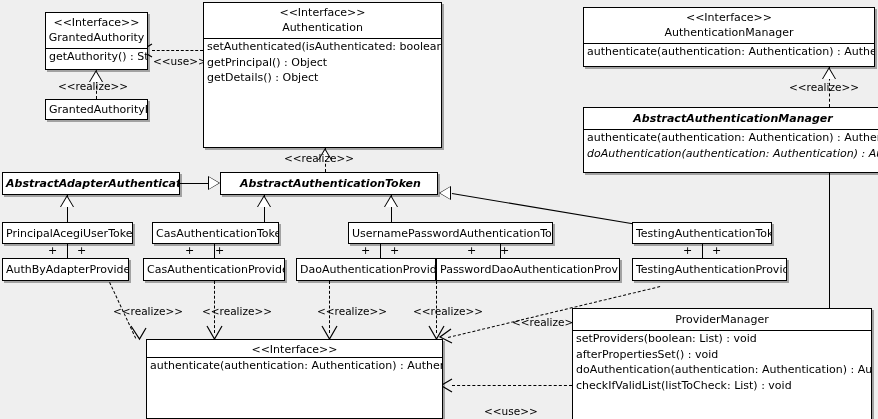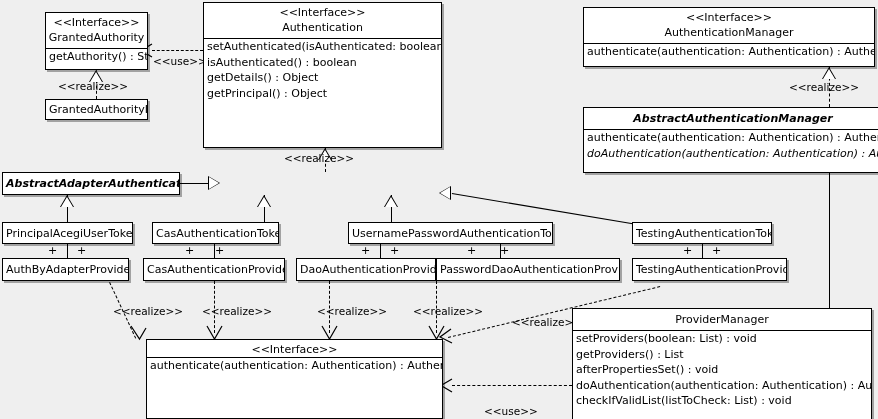--- a/index.html
+++ b/index.html
@@ -282,23 +282,22 @@
   <div class="uml-class" style="left:45px; top:99px; width:103px; height:21px;">
     <div class="simple-name">GrantedAuthorityImpl</div>
   </div>
 
   <div class="uml-class" style="left:203px; top:2px; width:239px; height:146px;">
     <div class="stereo">&lt;&lt;Interface&gt;&gt;</div>
     <div class="cname">Authentication</div>
     <div class="divider"></div>
     <div class="members">
       <div class="member">setAuthenticated(isAuthenticated: boolean) : void</div>
-      <div class="member">isAuthenticated() : boolean</div>
+      <div class="member">getPrincipal() : Object</div>
       <div class="member">getDetails() : Object</div>
-      <div class="member">getPrincipal() : Object</div>
     </div>
   </div>
 
   <div class="uml-class" style="left:583px; top:7px; width:292px; height:60px;">
     <div class="stereo">&lt;&lt;Interface&gt;&gt;</div>
     <div class="cname">AuthenticationManager</div>
     <div class="divider"></div>
     <div class="members">
       <div class="member">authenticate(authentication: Authentication) : Authentication</div>
     </div>
@@ -310,20 +309,23 @@
     <div class="members">
       <div class="member">authenticate(authentication: Authentication) : Authentication</div>
       <div class="member abstract">doAuthentication(authentication: Authentication) : Authentication</div>
     </div>
   </div>
 
   <div class="uml-class" style="left:2px; top:172px; width:178px; height:23px;">
     <div class="simple-name abstract center" style="line-height:22px;">AbstractAdapterAuthenticationToken</div>
   </div>
 
+  <div class="uml-class" style="left:220px; top:172px; width:218px; height:23px;">
+    <div class="simple-name abstract center" style="line-height:22px;">AbstractAuthenticationToken</div>
+  </div>
 
   <div class="uml-class" style="left:2px; top:222px; width:131px; height:22px;">
     <div class="simple-name" style="line-height:21px;">PrincipalAcegiUserToken</div>
   </div>
 
   <div class="uml-class" style="left:152px; top:222px; width:127px; height:22px;">
     <div class="simple-name" style="line-height:21px;">CasAuthenticationToken</div>
   </div>
 
   <div class="uml-class" style="left:348px; top:222px; width:205px; height:22px;">
@@ -360,20 +362,19 @@
     <div class="members">
       <div class="member">authenticate(authentication: Authentication) : Authentication</div>
     </div>
   </div>
 
   <div class="uml-class" style="left:572px; top:308px; width:300px; height:115px;">
     <div class="cname" style="padding-top:3px;">ProviderManager</div>
     <div class="divider"></div>
     <div class="members">
       <div class="member">setProviders(boolean: List) : void</div>
-      <div class="member">getProviders() : List</div>
       <div class="member">afterPropertiesSet() : void</div>
       <div class="member">doAuthentication(authentication: Authentication) : Authentication</div>
       <div class="member">checkIfValidList(listToCheck: List) : void</div>
     </div>
   </div>
 
 </div>
 
 </body></html>

